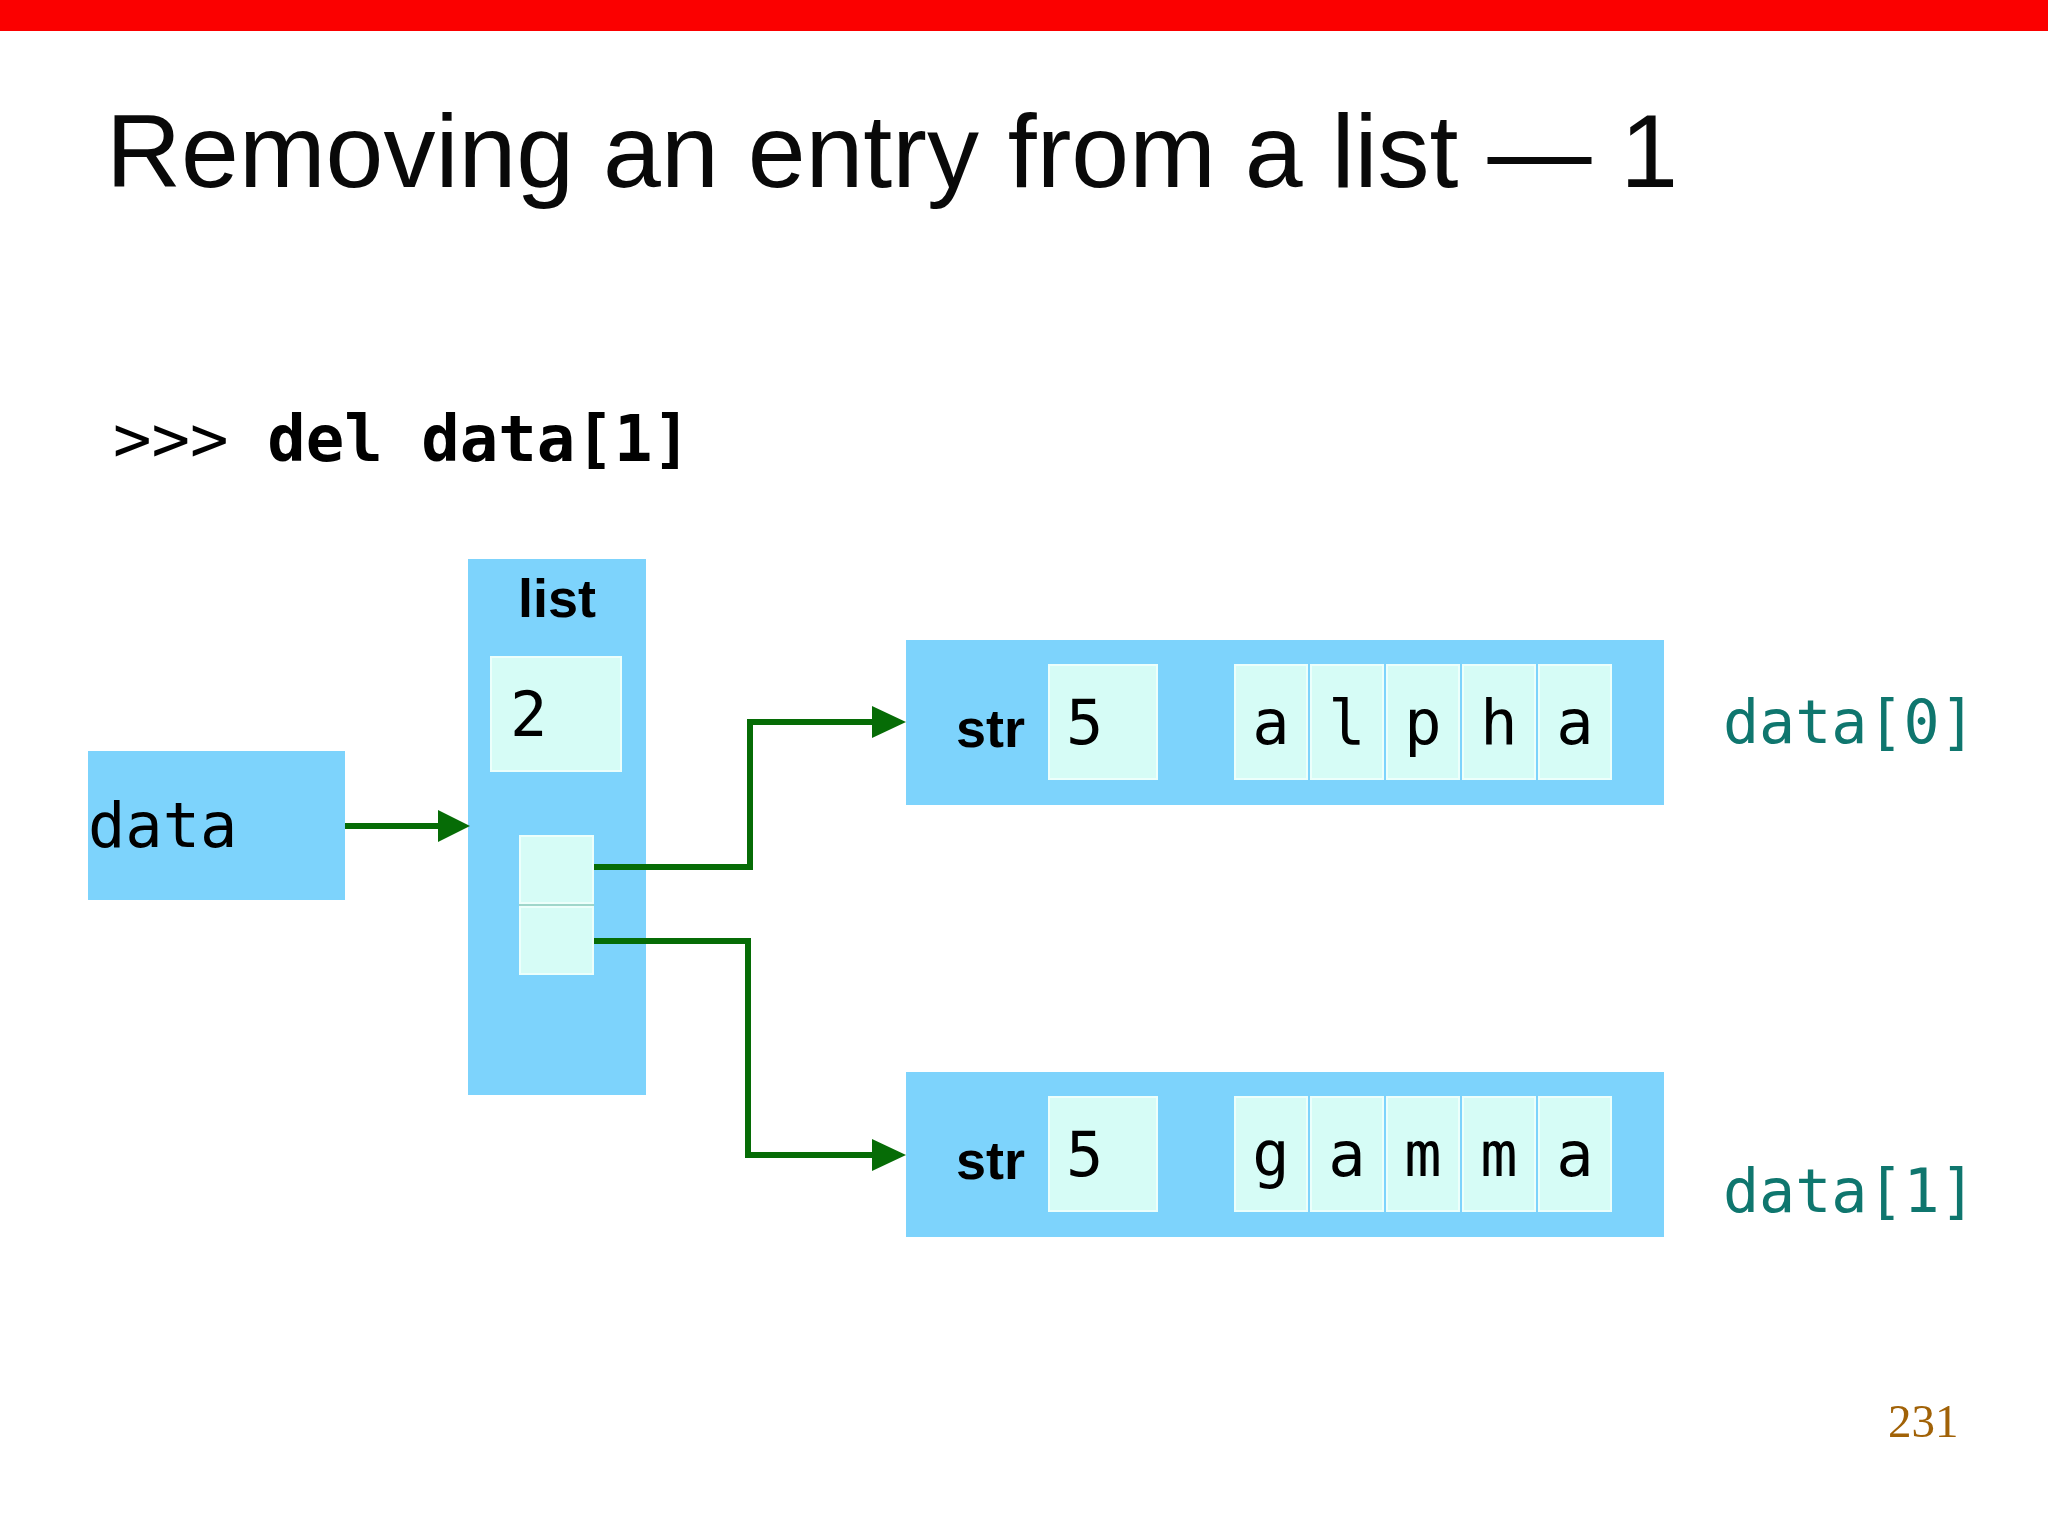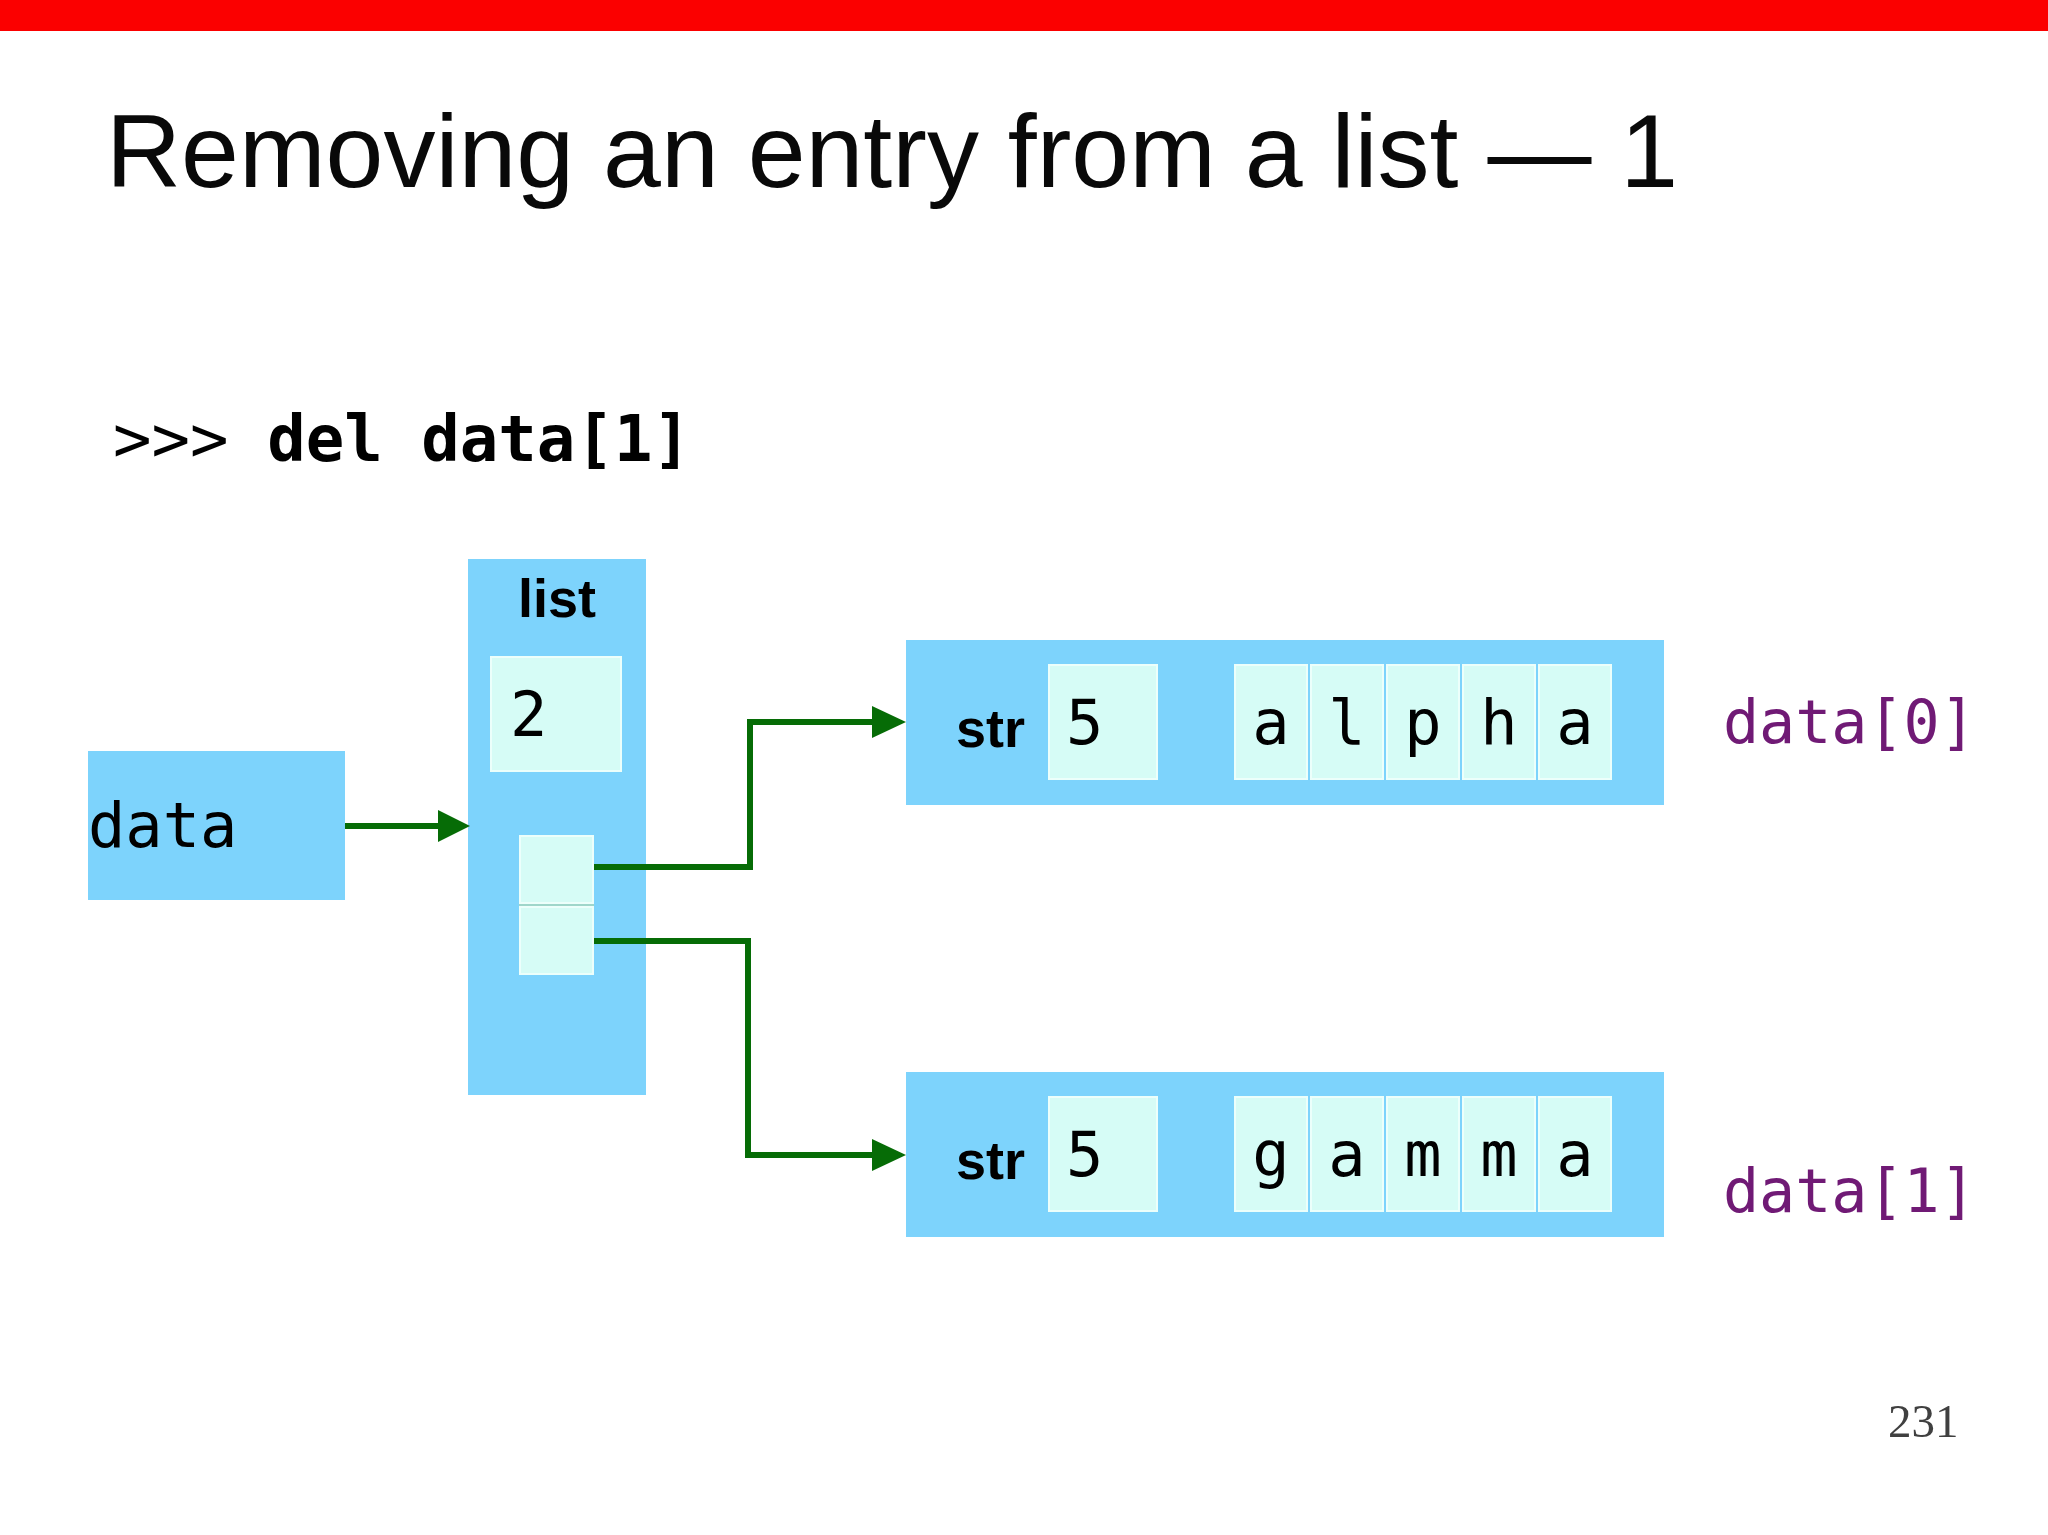--- a/index.html
+++ b/index.html
@@ -59,28 +59,28 @@
   }
   .char-cell{
     width:74px;height:116px;background:#d6fcf6;border:2px solid #ecfffb;box-sizing:border-box;
     margin-right:2px;
     font-family:"DejaVu Sans Mono",monospace;font-size:62px;color:#000;
     display:flex;align-items:center;justify-content:center;
   }
   .char-cell:last-child{margin-right:0;}
   .ref-label{
     position:absolute;left:1723px;
-    font-family:"DejaVu Sans Mono",monospace;font-size:60px;line-height:68px;color:#701a75;
+    font-family:"DejaVu Sans Mono",monospace;font-size:60px;line-height:68px;color:#0f766e;
     white-space:nowrap;
   }
   .ref-0{top:688px;}
   .ref-1{top:1121px;margin-top:36px;}
   .page-number{
     position:absolute;left:1888px;top:1394px;
-    font-family:"Liberation Serif",serif;font-size:47px;color:#404040;
+    font-family:"Liberation Serif",serif;font-size:47px;color:#a16207;
   }
   .arrows-layer{position:absolute;left:0;top:0;pointer-events:none;}
 </style>
 </head>
 <body>
 
 <div class="slide">
 
   <div class="red-bar"></div>
 

